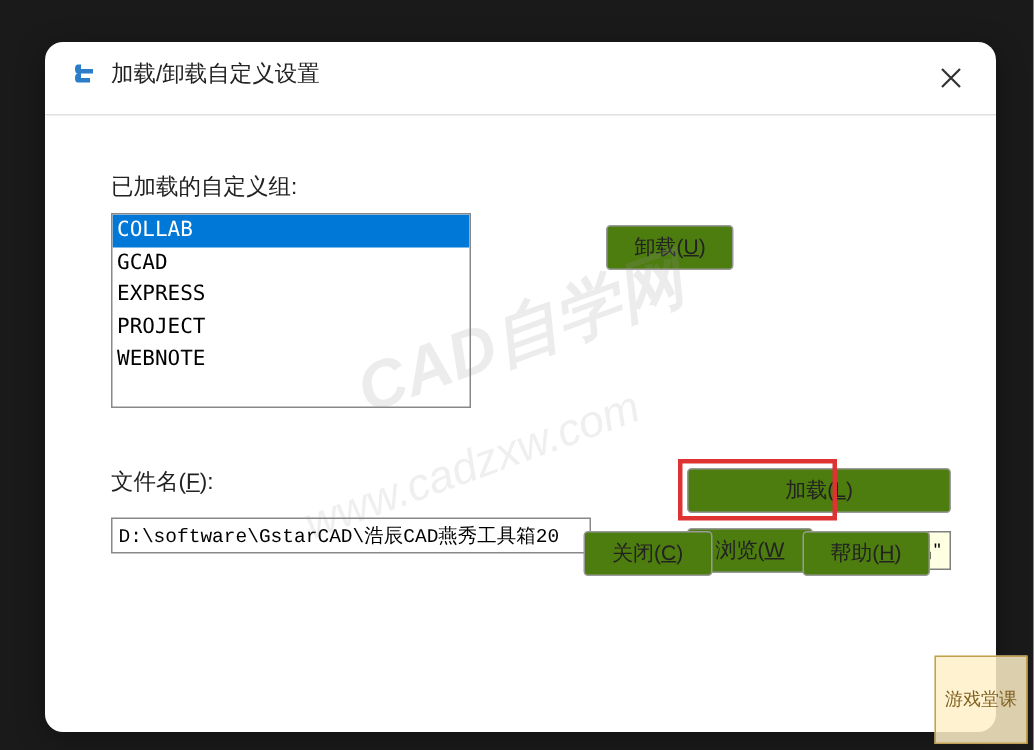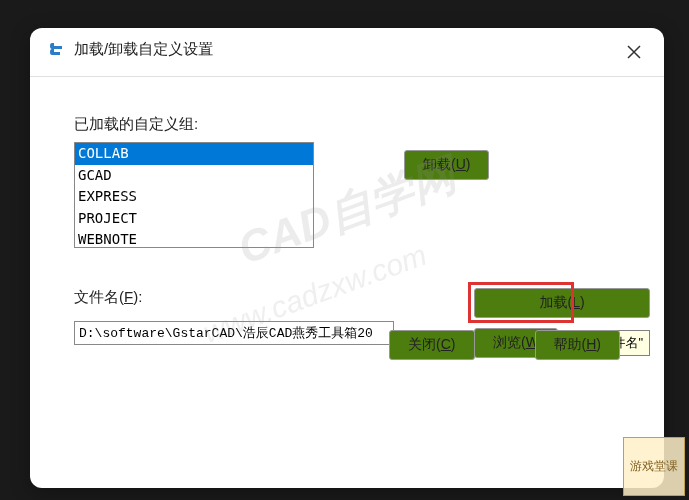--- a/index.html
+++ b/index.html
@@ -61,21 +61,21 @@
       color: #222;
       margin-bottom: 8px;
     }
     .row1 {
       display: flex;
       align-items: flex-start;
       gap: 90px;
     }
     .listbox {
       width: 240px;
-      height: 106px;
+      height: 130px;
       border: 1px solid #888;
       background: #fff;
       overflow: hidden;
       font-family: "SimSun", monospace;
     }
     .listbox-item {
       padding: 1px 3px;
       font-size: 14px;
       line-height: 1.4;
       color: #000;
@@ -99,21 +99,21 @@
     .btn .underline { text-decoration: underline; }
     .unload-btn {
       margin-top: 8px;
     }
     .filename-section {
       margin-top: 40px;
     }
     .filename-row {
       display: flex;
       align-items: flex-start;
-      gap: 80px;
+      gap: 64px;
     }
     .filename-left {
       flex: 0 0 auto;
     }
     .filename-input {
       width: 320px;
       height: 24px;
       border: 1px solid #888;
       padding: 2px 4px;
       font-size: 13px;

